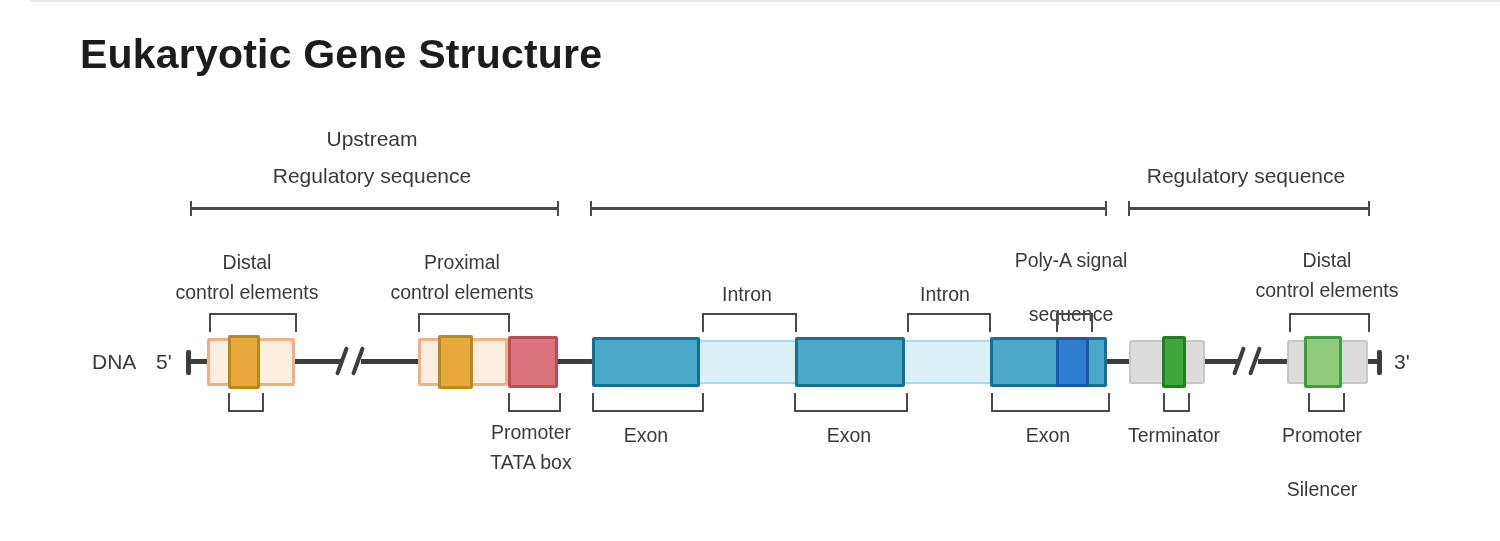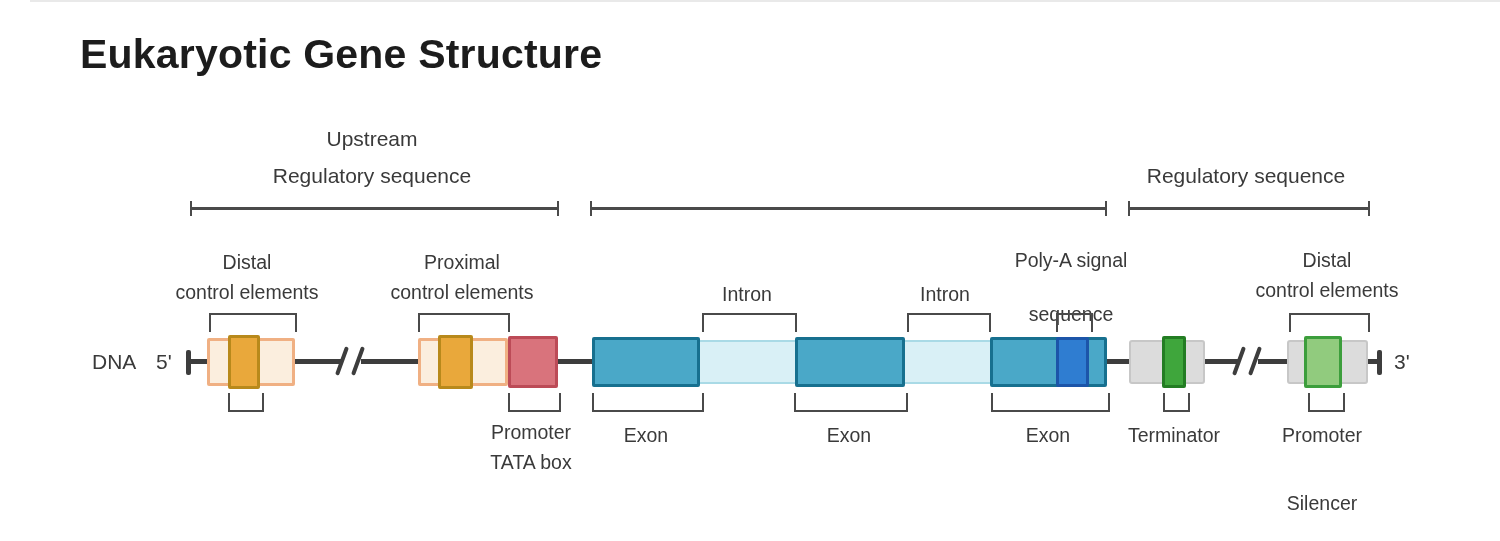--- a/index.html
+++ b/index.html
@@ -126,15 +126,15 @@
   <div class="abs br-up" style="left:1163px;top:393px;width:23px;"></div>
   <div class="abs br-up" style="left:1308px;top:393px;width:33px;"></div>
 
   <div class="abs feat-label" style="left:431px;top:421px;width:200px;text-align:center;">Promoter</div>
   <div class="abs feat-label" style="left:431px;top:451px;width:200px;">TATA box</div>
   <div class="abs feat-label" style="left:586px;top:424px;width:120px;">Exon</div>
   <div class="abs feat-label" style="left:789px;top:424px;width:120px;">Exon</div>
   <div class="abs feat-label" style="left:988px;top:424px;width:120px;">Exon</div>
   <div class="abs feat-label" style="left:1094px;top:424px;width:160px;">Terminator</div>
   <div class="abs feat-label" style="left:1242px;top:424px;width:160px;">Promoter</div>
-  <div class="abs feat-label" style="left:1242px;top:492px;width:160px;">Silencer</div>
+  <div class="abs feat-label" style="left:1242px;top:478px;width:160px;">Silencer</div>
 
 </div>
 
 </body></html>

